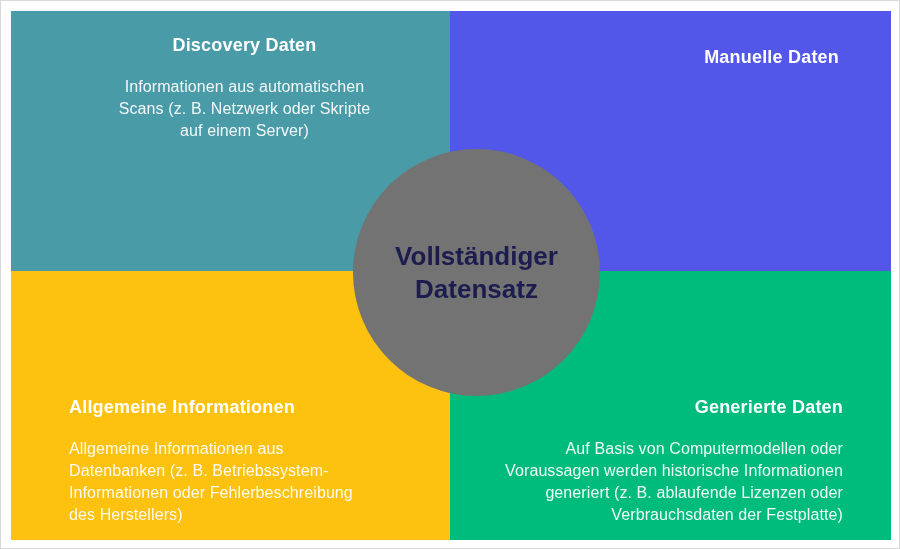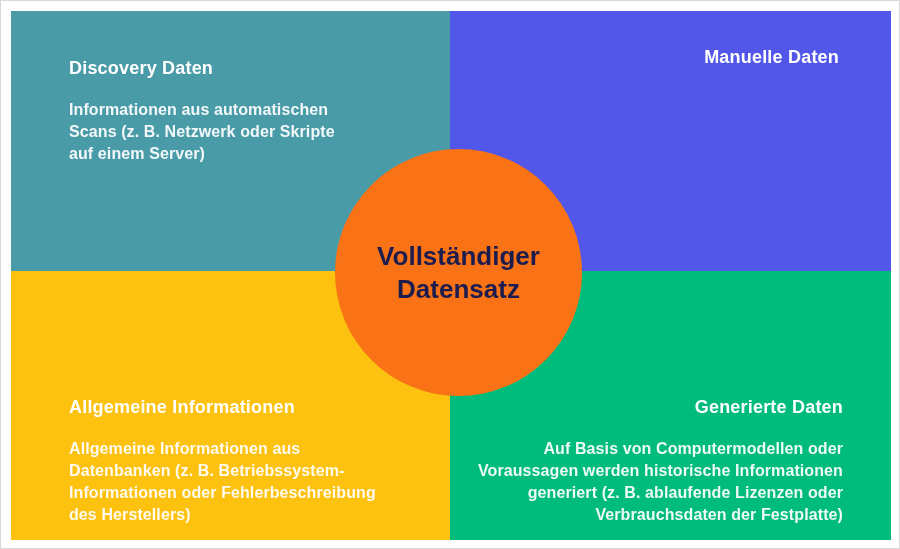--- a/index.html
+++ b/index.html
@@ -24,51 +24,51 @@
   .q-tl { left: 10px; top: 10px;  width: 439px; height: 260px; background: var(--teal); }
   .q-tr { left: 449px; top: 10px; width: 441px; height: 260px; background: var(--blue); }
   .q-bl { left: 10px; top: 270px; width: 439px; height: 269px; background: var(--yellow); }
   .q-br { left: 449px; top: 270px; width: 441px; height: 269px; background: var(--green); }
 
   .text-block {
     position: absolute;
     left: 0;
     right: 0;
   }
-  .q-tl .text-block { top: 45px; left: 58px; right: 30px; text-align: left; }
+  .q-tl .text-block { top: 22px; left: 58px; right: 30px; text-align: center; }
   .q-tr .text-block { top: 34px; left: 30px; right: 52px; text-align: right; }
   .q-bl .text-block { top: 124px; left: 58px; right: 30px; text-align: left; }
   .q-br .text-block { top: 124px; left: 24px; right: 48px; text-align: right; }
 
   .quadrant-heading {
     color: #ffffff;
     font-size: 18px;
     font-weight: bold;
     line-height: 24px;
     letter-spacing: 0.2px;
     margin: 0;
   }
   .quadrant-body {
     margin: 19px 0 0 0;
     color: rgba(255, 255, 255, 0.93);
     font-size: 16px;
-    font-weight: bold;
+    font-weight: normal;
     line-height: 22px;
     letter-spacing: 0.1px;
     white-space: pre-line;
   }
 
   .center-circle {
     position: absolute;
-    left: 334px;
+    left: 352px;
     top: 148px;
     width: 247px;
     height: 247px;
     border-radius: 50%;
-    background: #f97316;
+    background: #737373;
     display: flex;
     align-items: center;
     justify-content: center;
   }
   .center-label {
     color: var(--navy);
     font-size: 26px;
     font-weight: bold;
     line-height: 33px;
     text-align: center;

